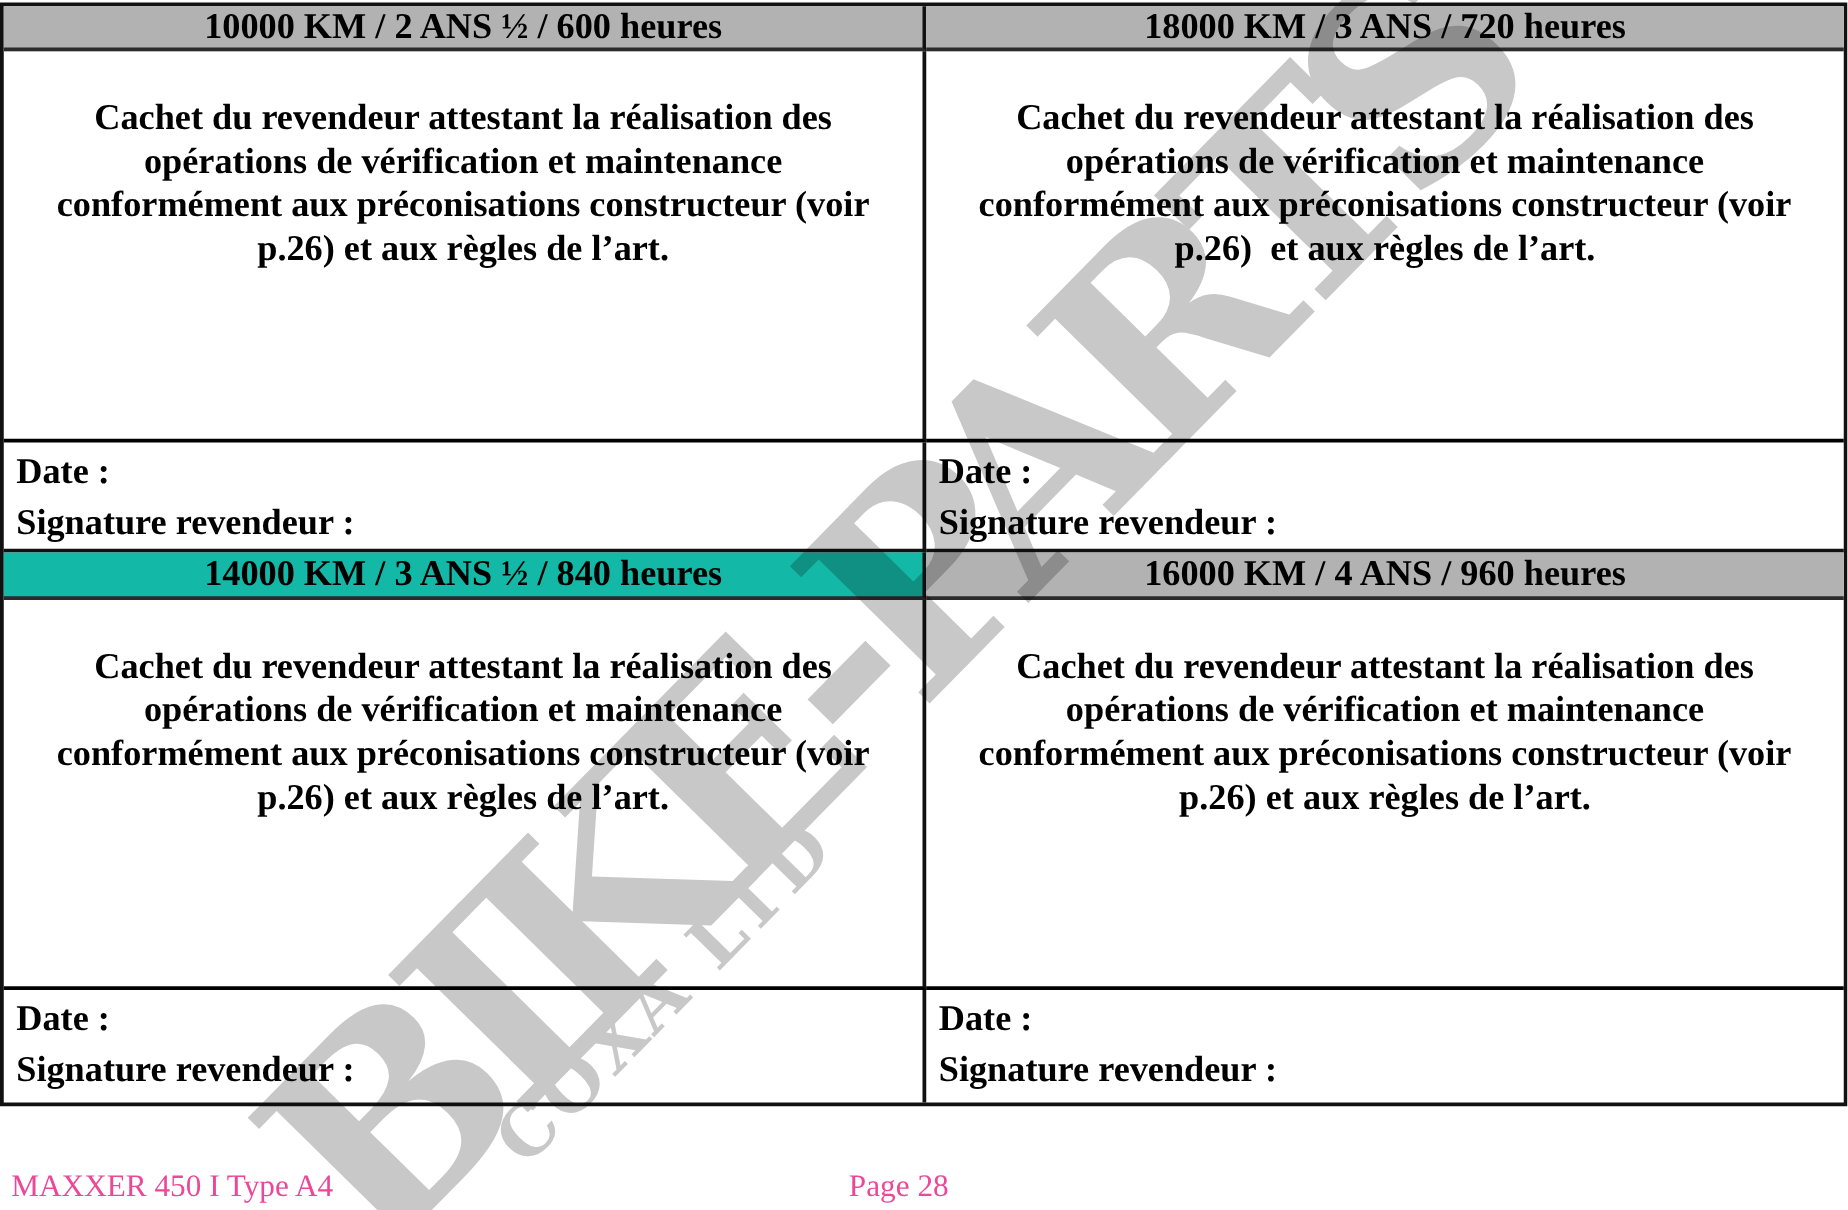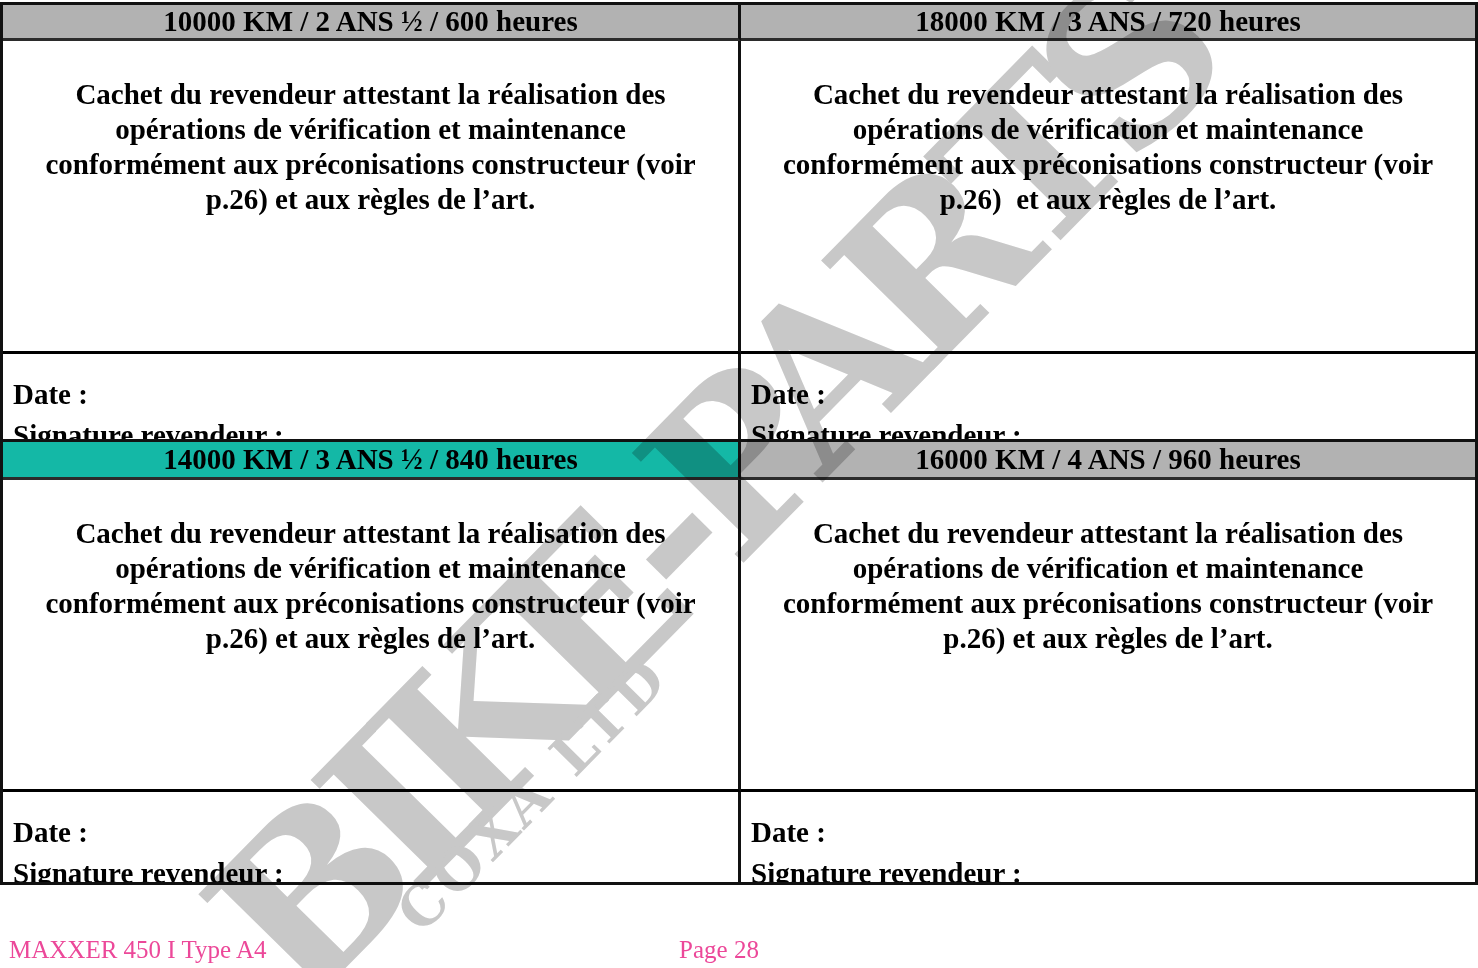--- a/index.html
+++ b/index.html
@@ -51,21 +51,21 @@
     border-bottom: 3px solid #000000;
     font-weight: bold;
     font-size: 29px;
     line-height: 35px;
     text-align: center;
     padding: 36px 6px 0 6px;
     white-space: pre-wrap;
     color: #000000;
   }
   .dte {
-    padding: 20px 10px 0 10px;
+    padding: 3px 10px 0 10px;
     font-weight: bold;
     font-size: 29px;
     line-height: 41px;
     color: #000000;
   }
   .dte.bb { border-bottom: 3px solid #111111; }
   
   .watermark {
     position: absolute;
     left: -20px;

